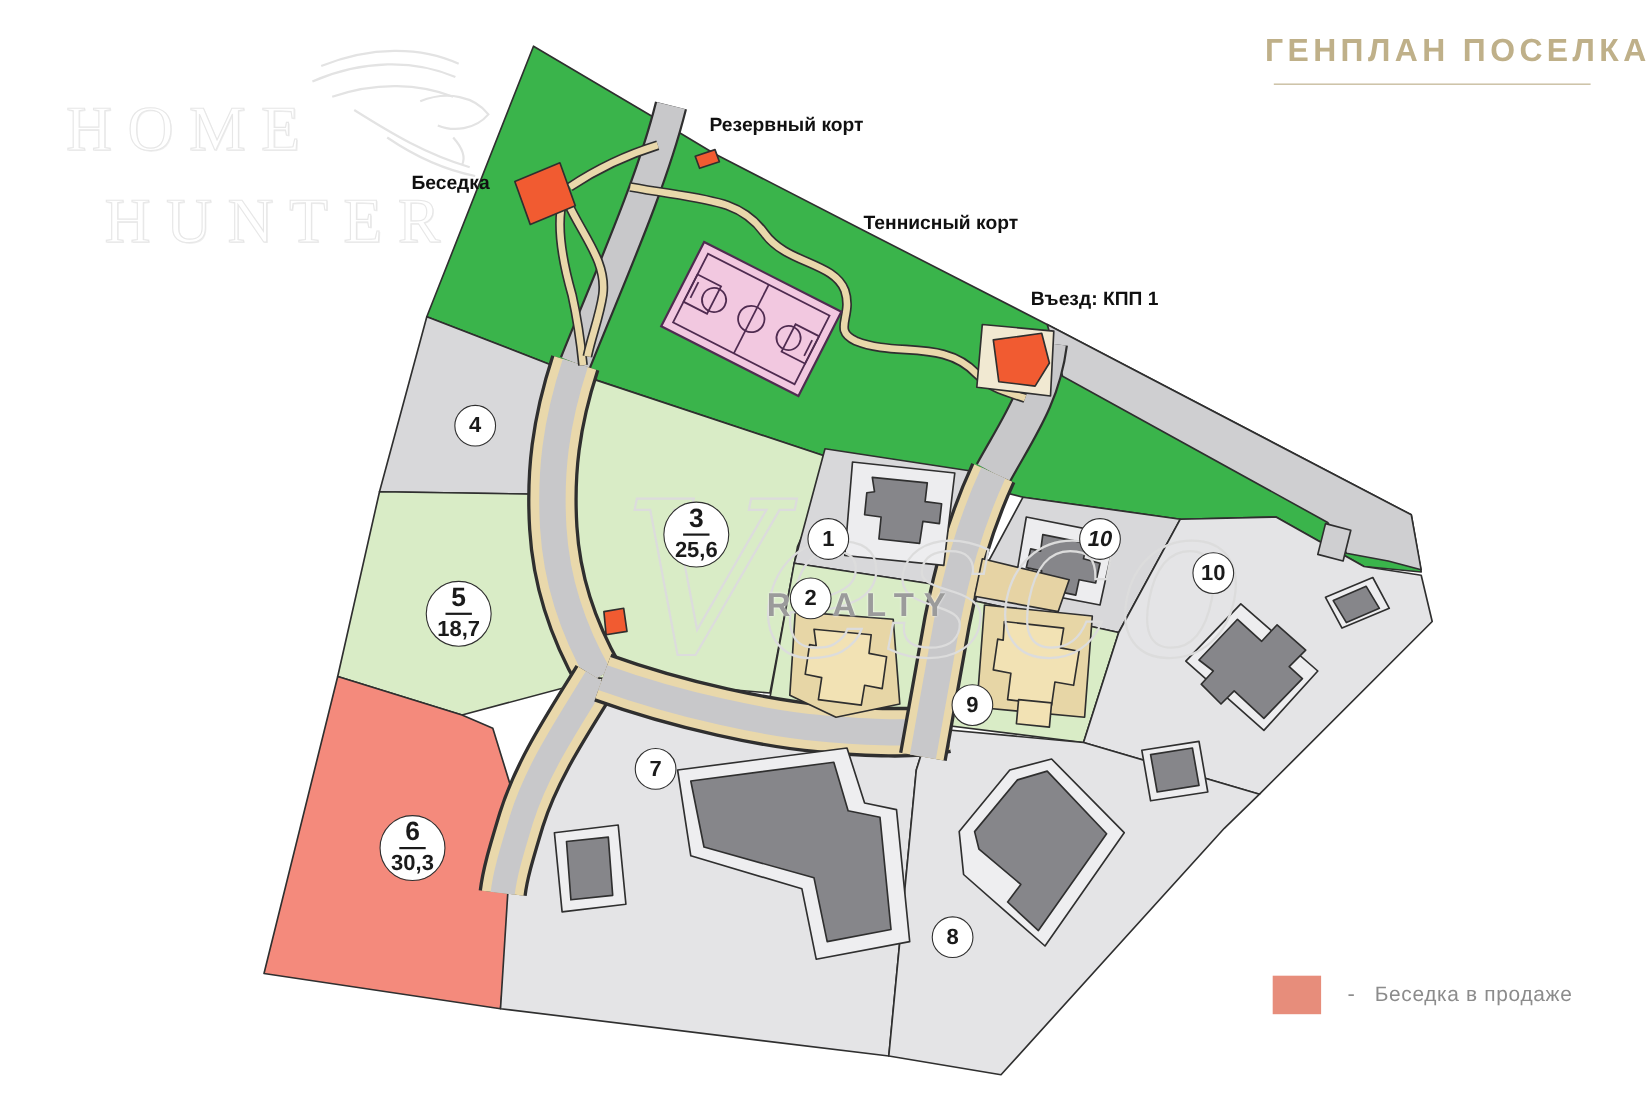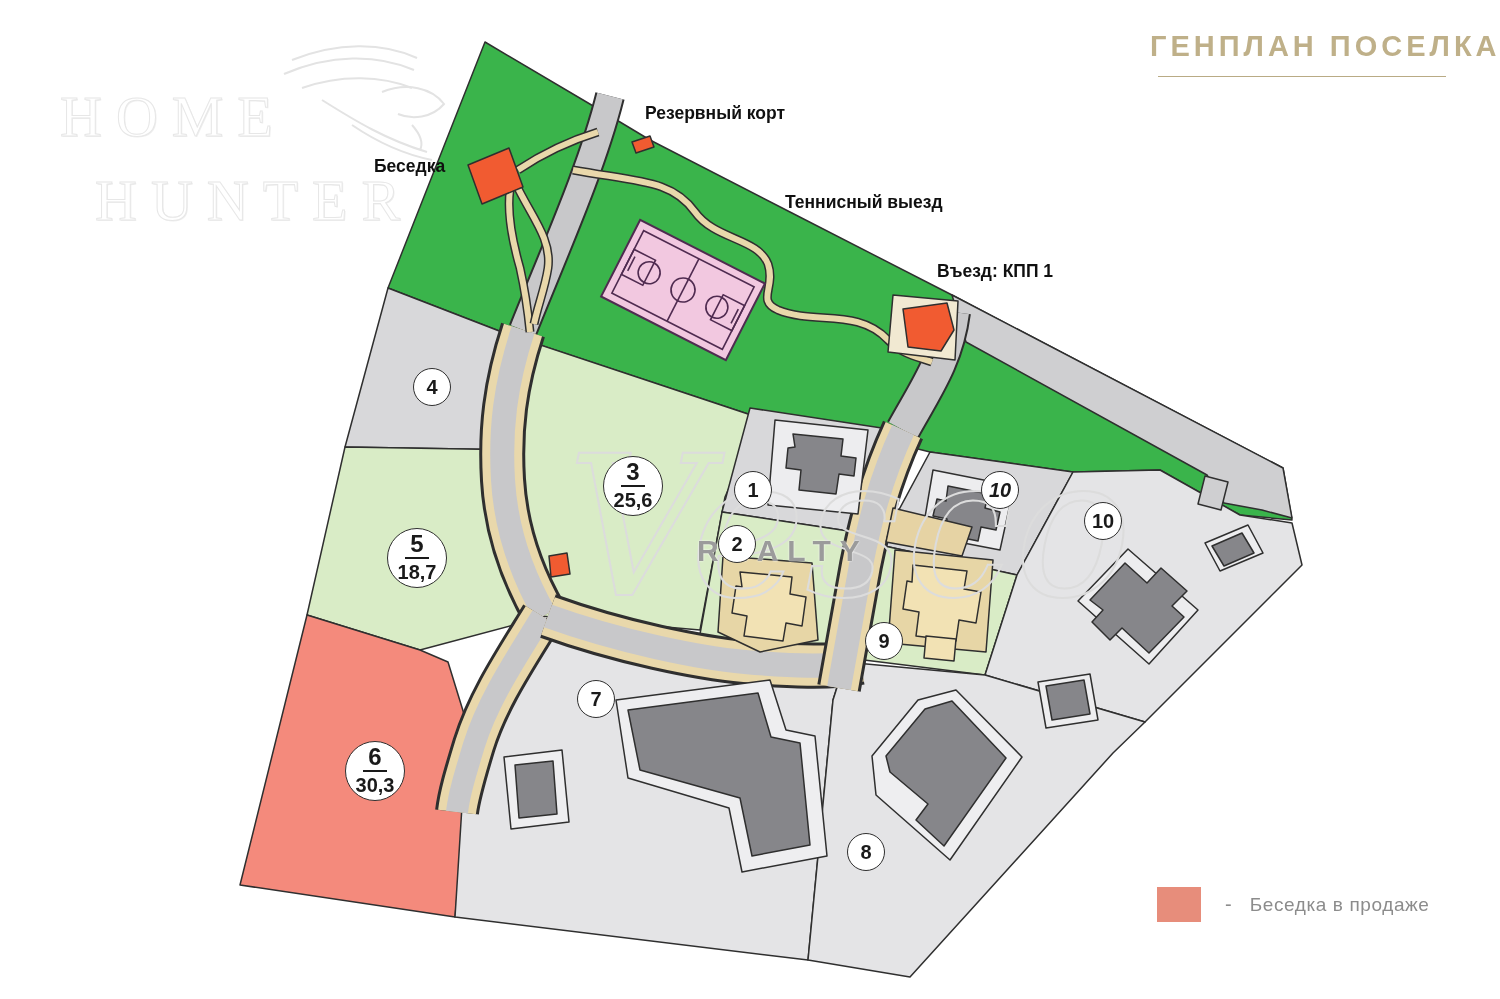--- a/index.html
+++ b/index.html
@@ -175,21 +175,21 @@
     <path d="M 60,70 C 95,92 125,110 165,122"></path>
     <path d="M 90,95 C 115,112 140,124 170,130"></path>
     <path d="M 150,95 C 158,104 162,112 158,120"></path>
   </svg>
 
   <div class="genplan-title">ГЕНПЛАН ПОСЕЛКА</div>
   <div class="title-rule"></div>
 
   <div class="map-label" style="left:374px;top:156px;">Беседка</div>
   <div class="map-label" style="left:645px;top:103px;">Резервный корт</div>
-  <div class="map-label" style="left:785px;top:192px;">Теннисный выезд</div>
+  <div class="map-label" style="left:785px;top:192px;">Теннисный корт</div>
   <div class="map-label" style="left:937px;top:261px;">Въезд: КПП 1</div>
 
   <div class="pc small" style="left:734px;top:471px;">
     <span class="pc-num">1</span>
     </div>
   <div class="pc small" style="left:718px;top:525px;">
     <span class="pc-num">2</span>
     </div>
   <div class="pc big" style="left:603px;top:456px;">
     <span class="pc-num">3</span>

